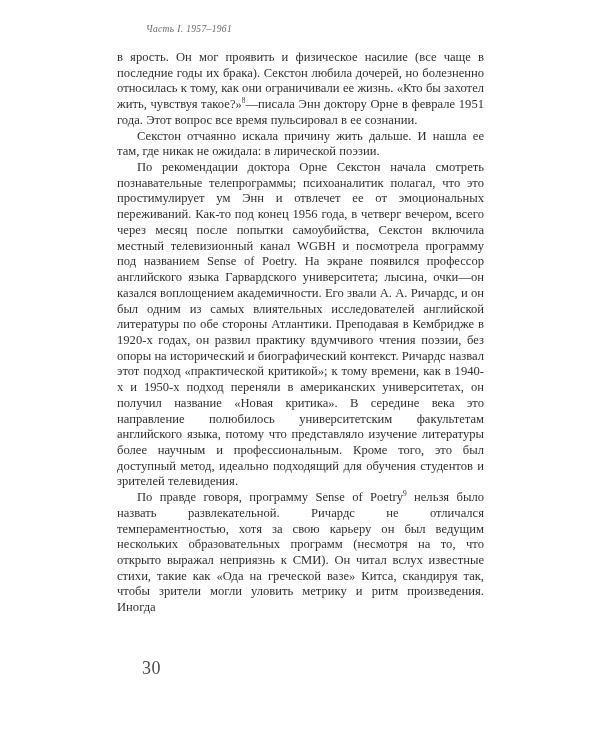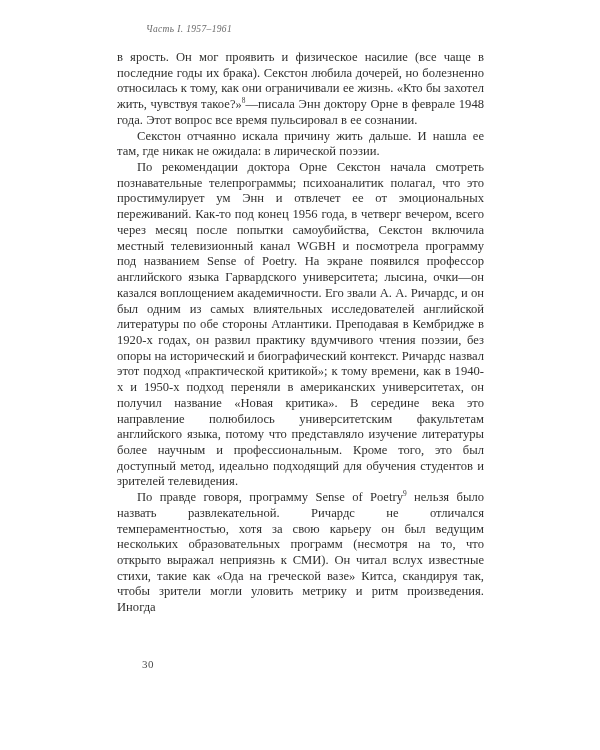--- a/index.html
+++ b/index.html
@@ -64,34 +64,34 @@
     line-height: 0;
     font-style: normal;
     color: #3a3a3a;
   }
 
   
   .folio {
     position: absolute;
     left: 142px;
     top: 658px;
-    font-size: 11px;
+    font-size: 18px;
     color: #4a4a4a;
     letter-spacing: 0.4px;
   }
 </style>
 </head>
 <body>
 
 <div class="page">
 
   <div class="running-head">Часть I. 1957–1961</div>
 
   <div class="text-block">
-      <p class="para first"><span>в ярость. Он мог проявить и физическое насилие (все чаще в последние годы их брака). Секстон любила дочерей, но болезненно относилась к тому, как они ограничивали ее жизнь. «Кто бы захотел жить, чувствуя такое?»</span><sup class="fn">8</sup><span>—писала Энн доктору Орне в феврале 1948 года. Этот вопрос все время пульсировал в ее сознании.</span></p>
+      <p class="para first"><span>в ярость. Он мог проявить и физическое насилие (все чаще в последние годы их брака). Секстон любила дочерей, но болезненно относилась к тому, как они ограничивали ее жизнь. «Кто бы захотел жить, чувствуя такое?»</span><sup class="fn">8</sup><span>—писала Энн доктору Орне в феврале 1951 года. Этот вопрос все время пульсировал в ее сознании.</span></p>
       <p class="para"><span>Секстон отчаянно искала причину жить дальше. И нашла ее там, где никак не ожидала: в лирической поэзии.</span></p>
       <p class="para"><span>По рекомендации доктора Орне Секстон начала смотреть познавательные телепрограммы; психоаналитик полагал, что это простимулирует ум Энн и отвлечет ее от эмоциональных переживаний. Как-то под конец 1956 года, в четверг вечером, всего через месяц после попытки самоубийства, Секстон включила местный телевизионный канал WGBH и посмотрела программу под названием </span><span class="ital">Sense of Poetry</span><span>. На экране появился профессор английского языка Гарвардского университета; лысина, очки—он казался воплощением академичности. Его звали А. А. Ричардс, и он был одним из самых влиятельных исследователей английской литературы по обе стороны Атлантики. Преподавая в Кембридже в 1920-х годах, он развил практику вдумчивого чтения поэзии, без опоры на исторический и биографический контекст. Ричардс назвал этот подход «практической критикой»; к тому времени, как в 1940-х и 1950-х подход переняли в американских университетах, он получил название «Новая критика». В середине века это направление полюбилось университетским факультетам английского языка, потому что представляло изучение литературы более научным и профессиональным. Кроме того, это был доступный метод, идеально подходящий для обучения студентов и зрителей телевидения.</span></p>
       <p class="para"><span>По правде говоря, программу </span><span class="ital">Sense of Poetry</span><sup class="fn">9</sup><span> нельзя было назвать развлекательной. Ричардс не отличался темпераментностью, хотя за свою карьеру он был ведущим нескольких образовательных программ (несмотря на то, что открыто выражал неприязнь к СМИ). Он читал вслух известные стихи, такие как «Ода на греческой вазе» Китса, скандируя так, чтобы зрители могли уловить метрику и ритм произведения. Иногда</span></p>
     </div>
 
   <div class="folio">30</div>
 
 </div>
 
 </body></html>

